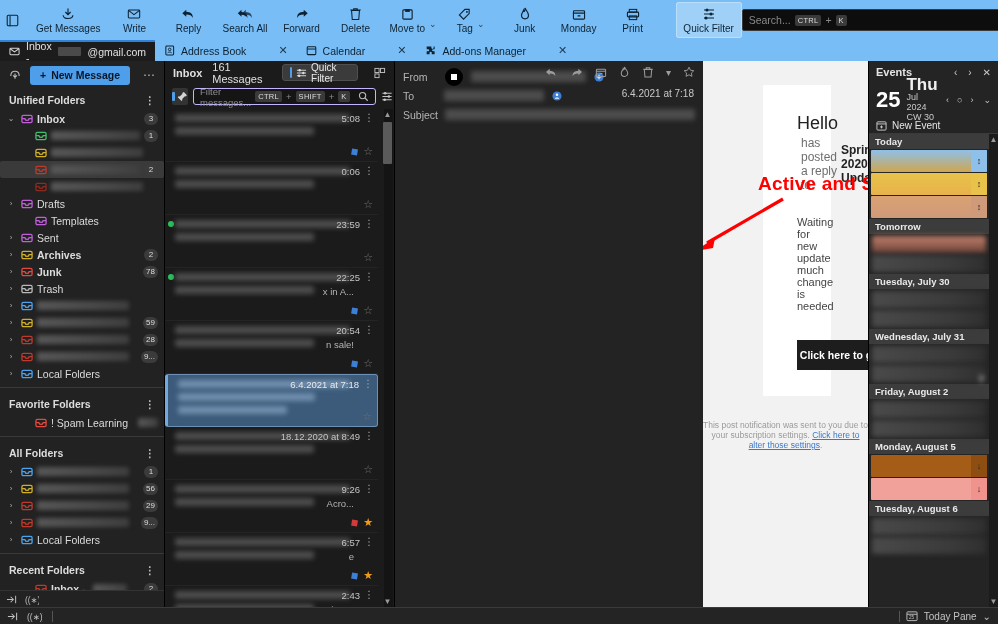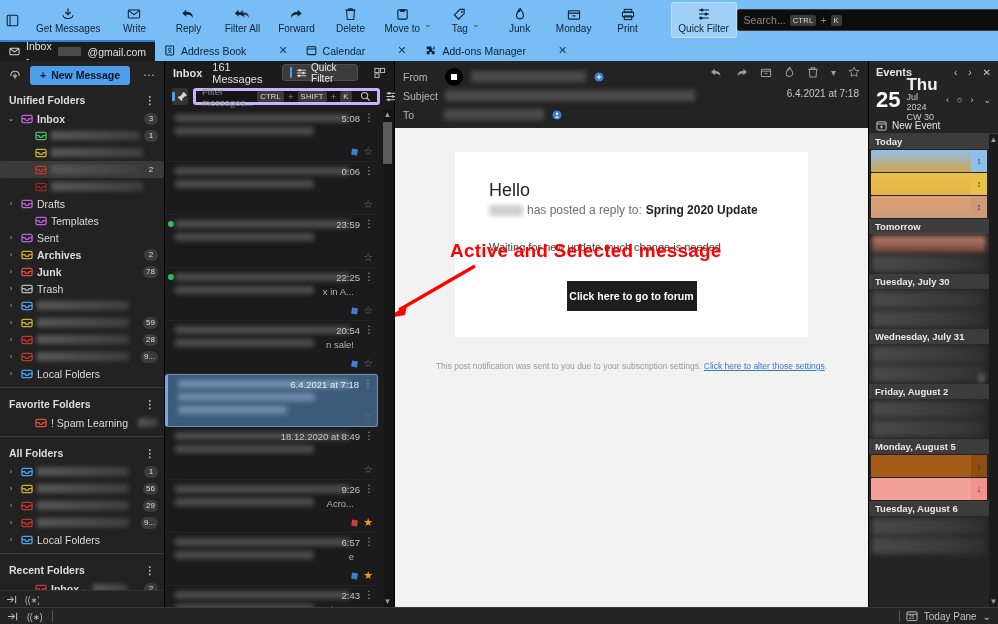--- a/index.html
+++ b/index.html
@@ -75,21 +75,21 @@
 
   
   .msglist { width:230px; background:#1b1b1b; display:flex; flex-direction:column; border-right:1px solid #000;}
   .ml-head { height:23px; display:flex; align-items:center; gap:10px; padding:0 8px; font-size:11px; color:#e0e0e0;}
   .ml-head .inbox{font-weight:bold;}
   .qf-btn { margin-left:auto; background:#3b3b3b; border:1px solid #4f4f4f; border-radius:3px; height:17px; display:flex; align-items:center;
             gap:4px; padding:0 7px; font-size:10px; color:#eaeaea;}
   .qf-bar-left { width:3px; height:11px; background:#4f9eea; border-radius:1px;}
   .ml-filter { height:25px; display:flex; align-items:center; gap:5px; padding:0 7px;}
   .pin { width:22px; height:17px; background:#333; border-radius:2px; display:flex; align-items:center; justify-content:center; gap:2px;}
-  .filterinput { flex:1; height:17px; background:#151515; border:3px solid #c4b5fd; border-radius:3px;
+  .filterinput { flex:1; height:17px; background:#151515; border:1px solid #c4b5fd; border-radius:3px;
      display:flex; align-items:center; padding:0 6px; gap:8px; color:#8e8e8e; font-size:9.5px;}
   .ml-rows { flex:1; overflow:hidden; position:relative; padding-right:16px;}
   .mrow { height:53px; border-bottom:1px solid #242424; padding:5px 4px 3px 10px; position:relative; }
   .mrow .unread-dot{ position:absolute; left:3px; top:6px; width:6px; height:6px; border-radius:50%; background:#29c25b;}
   .mrow .ln { height:8px; border-radius:2px; background:#4d4d4d; filter:blur(2.4px); margin-bottom:5px;}
   .mrow .ln.w1{width:88%;} .mrow .ln.w2{width:70%;} .mrow .ln.w3{width:56%;}
   .mrow .time { position:absolute; right:18px; top:4px; font-size:9.5px; color:#c4c4c4;}
   .mrow .vdots { position:absolute; right:4px; top:3px; color:#a9a9a9; font-size:10px;}
   .mrow .snip { position:absolute; right:24px; top:18px; font-size:9.5px; color:#b4b4b4;text-align:right;}
   .mrow .marks { position:absolute; right:5px; bottom:3px; display:flex; gap:5px; align-items:center;}
@@ -98,21 +98,21 @@
   .tagdot { font-size:11px; color:#3c7fd4; transform:rotate(-35deg); display:inline-block;}
   .tagdot.red { color:#d13b3b;}
   .mrow.sel { background:#3c5a79; border:1px solid #6d90b5; border-left:3px solid #74a9e0; border-radius:3px; }
   .mrow.sel .ln{ background:#6f8ead;}
   .mrow.sel .time{ color:#eaeaea;}
   .ml-scroll { position:absolute; right:1px; top:0; bottom:0; width:9px; background:#141414;}
   .ml-thumb { position:absolute; right:1px; top:2px; width:9px; height:42px; background:#5a5a5a; border-radius:1px;}
   .ml-arr { position:absolute; right:1px; width:9px; height:11px; color:#9a9a9a; font-size:8px; display:flex; align-items:center; justify-content:center;}
 
   
-  .reader { flex:1; background:#232323; display:flex; flex-direction:column; min-width:0; }
+  .reader { flex:1; background:#232323; display:flex; min-width:0; }
   .rd-hdr { padding:6px 8px 4px; font-size:10.5px; color:#cfcfcf; position:relative;}
   .hline { display:flex; align-items:center; gap:8px; height:19px;}
   .hline .lab { width:34px; color:#b5b5b5; }
   .avatar { width:18px; height:18px; border-radius:50%; background:#000; display:flex; align-items:center; justify-content:center;}
   .avatar i { width:6px; height:6px; background:#fff; display:block;}
   .rd-redact { height:11px; background:#4c4c4c; border-radius:2px; filter:blur(2.6px); }
   .rd-tools { position:absolute; right:8px; top:5px; display:flex; gap:12px; align-items:center; color:#9c9c9c; font-size:11px;}
   .rd-date { position:absolute; right:9px; top:27px; font-size:10px; color:#c9c9c9;}
   .rd-body { flex:1; background:#f2f2f2; margin:0; overflow:hidden; position:relative;}
   .card { background:#fff; margin:24px 60px 0; padding:28px 34px 26px; }
@@ -192,21 +192,21 @@
           </span>
         <span class="lbl">Reply</span>
       </div>
       <div class="tb-btn">
         <span class="ico">
             <svg width="16" height="14" viewBox="0 0 18 16">
               <path d="M5 3L.8 7 5 11V8.8c3.6 0 5.9 1.2 6.8 3.7.3-4.2-2.1-6.5-6.8-6.7V3z" fill="#0d2233"></path>
               <path d="M10 3L5.8 7 10 11V8.8c3.6 0 5.9 1.2 6.8 3.7.3-4.2-2.1-6.5-6.8-6.7V3z" fill="#0d2233" opacity=".75"></path>
             </svg>
           </span>
-        <span class="lbl">Filter All</span>
+        <span class="lbl">Search All</span>
       </div>
       <div class="tb-btn">
         <span class="ico">
             <svg width="14" height="14" viewBox="0 0 16 16">
               <path d="M10 3l4.5 4L10 11V8.5c-4 0-6.5 1.3-7.5 4-.3-4.5 2.3-7 7.5-7.2V3z" fill="#0d2233"></path>
             </svg>
           </span>
         <span class="lbl">Forward</span>
       </div>
       <div class="tb-btn">
@@ -820,33 +820,33 @@
             </span>
           <span class="rd-redact" style="width:115px"></span>
           <span>
               <svg width="10" height="10" viewBox="0 0 11 11">
                 <circle cx="5.5" cy="5.5" r="5" fill="#3a7fd5"></circle>
                 <path d="M5.5 3v5M3 5.5h5" stroke="#fff" stroke-width="1.1"></path>
               </svg>
             </span>
         </div>
         <div class="hline">
-          <span class="lab">Subject</span>
-          <span class="rd-redact" style="width:250px"></span>
-        </div>
-        <div class="hline">
           <span class="lab">To</span>
           <span class="rd-redact" style="width:100px;margin-left:-1px"></span>
           <span>
               <svg width="10" height="10" viewBox="0 0 11 11">
                 <circle cx="5.5" cy="5.5" r="5" fill="#3a7fd5"></circle>
                 <circle cx="5.5" cy="4.2" r="1.4" fill="#fff"></circle>
                 <path d="M3.2 8.4c.5-1.6 4.1-1.6 4.6 0" fill="#fff"></path>
               </svg>
             </span>
+        </div>
+        <div class="hline">
+          <span class="lab">Subject</span>
+          <span class="rd-redact" style="width:250px"></span>
         </div>
         <div class="rd-tools">
           <span>
               <svg width="13" height="11" viewBox="0 0 14 12">
                 <path d="M5 2L1 5.5 5 9V7c3.3 0 5.3 1 6.2 3.2C11.5 6.4 9.3 4.3 5 4.1V2z" fill="#9c9c9c"></path>
               </svg>
             </span>
           <span>
               <svg width="13" height="11" viewBox="0 0 14 12">
                 <path d="M9 2l4 3.5L9 9V7c-3.3 0-5.3 1-6.2 3.2C2.5 6.4 4.7 4.3 9 4.1V2z" fill="#9c9c9c"></path>

